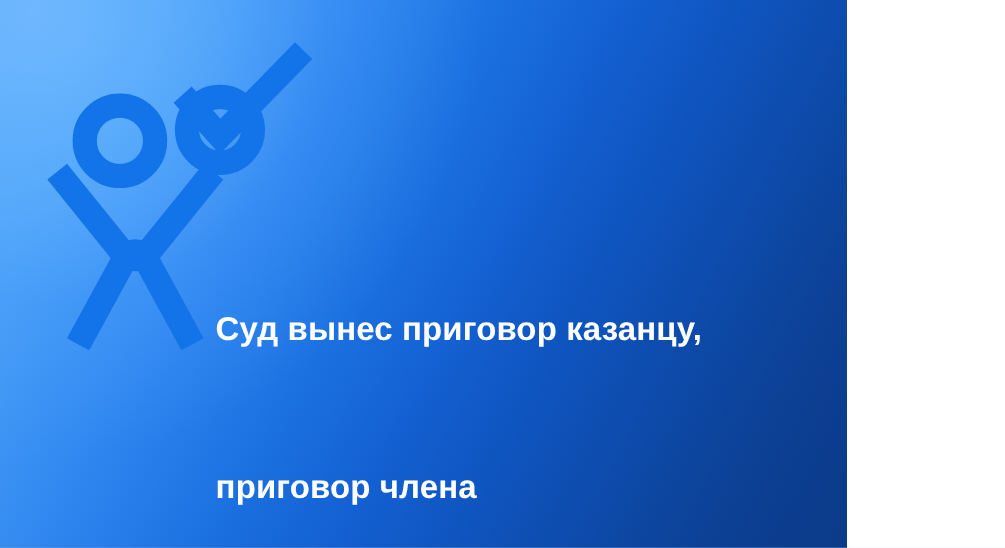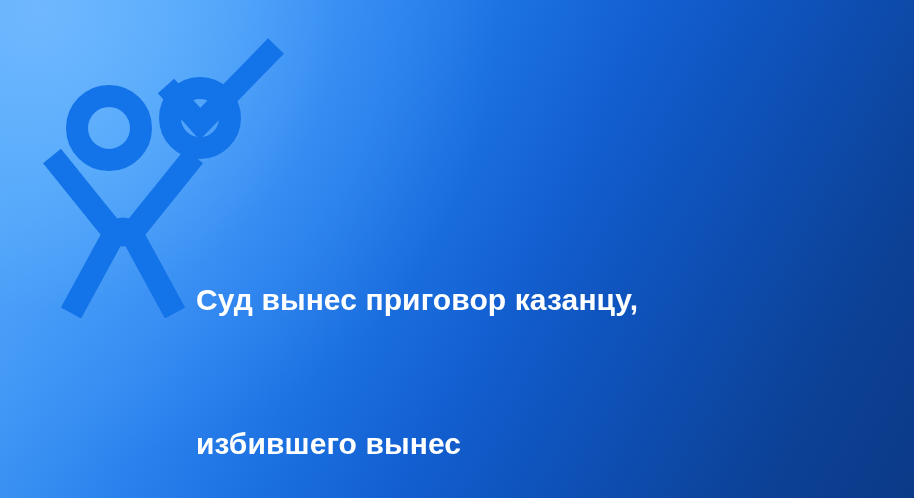--- a/index.html
+++ b/index.html
@@ -7,21 +7,21 @@
     margin: 0;
     padding: 0;
     background: #ffffff;
   }
   body {
     font-family: "Liberation Sans", sans-serif;
   }
 
   .card {
     position: relative;
-    width: 914px;
+    width: 770px;
     height: 498px;
     overflow: hidden;
     
     background-color: #1060c8;
     background-image:
       radial-gradient(circle at 4% 2%, rgba(112,184,255,0.98) 0%, rgba(96,176,253,0.80) 14%, rgba(70,155,250,0.42) 30%, rgba(40,130,240,0.10) 46%, rgba(0,0,0,0) 58%),
       linear-gradient(118deg,
         #5cb0f9 0%,
         #52a8f8 10%,
         #3d93f3 22%,
@@ -83,17 +83,17 @@
 
         <circle cx="160" cy="80" r="30" stroke-width="22"></circle>
 
         <path d="M 126 48 L 160 86 L 236 8" stroke-width="22" stroke-linecap="butt" stroke-linejoin="miter"></path>
       </g>
     </svg>
   </div>
 
   <div class="headline">
     <span class="headline-line">Суд вынес приговор казанцу,</span>
-    <span class="headline-line">избившего вынес</span>
+    <span class="headline-line">приговор члена</span>
     
   </div>
 
 </div>
 
 </body></html>

